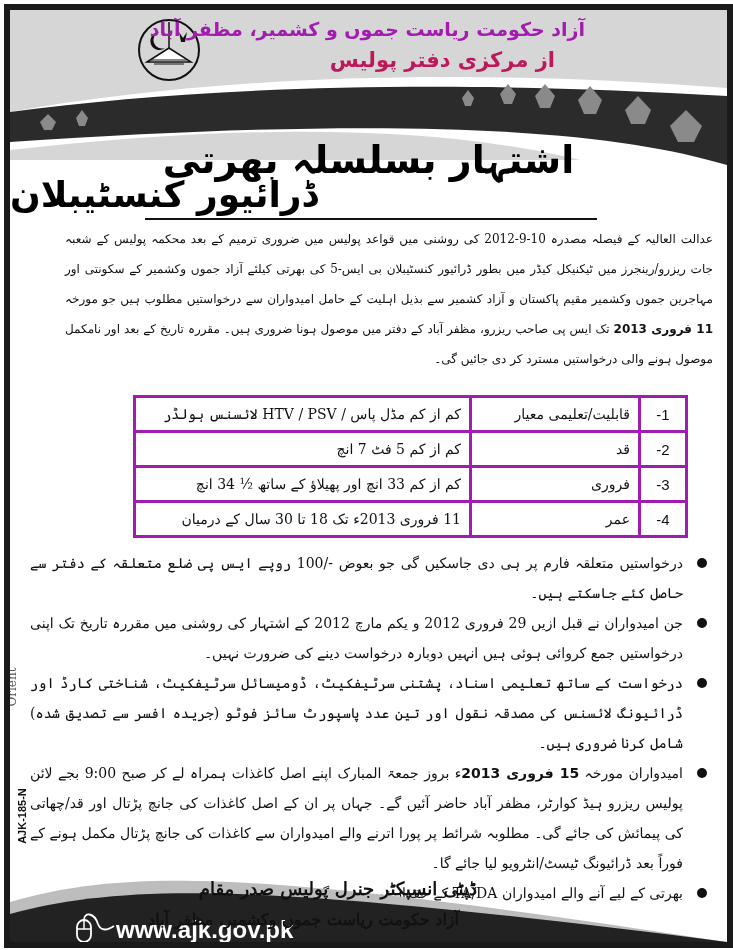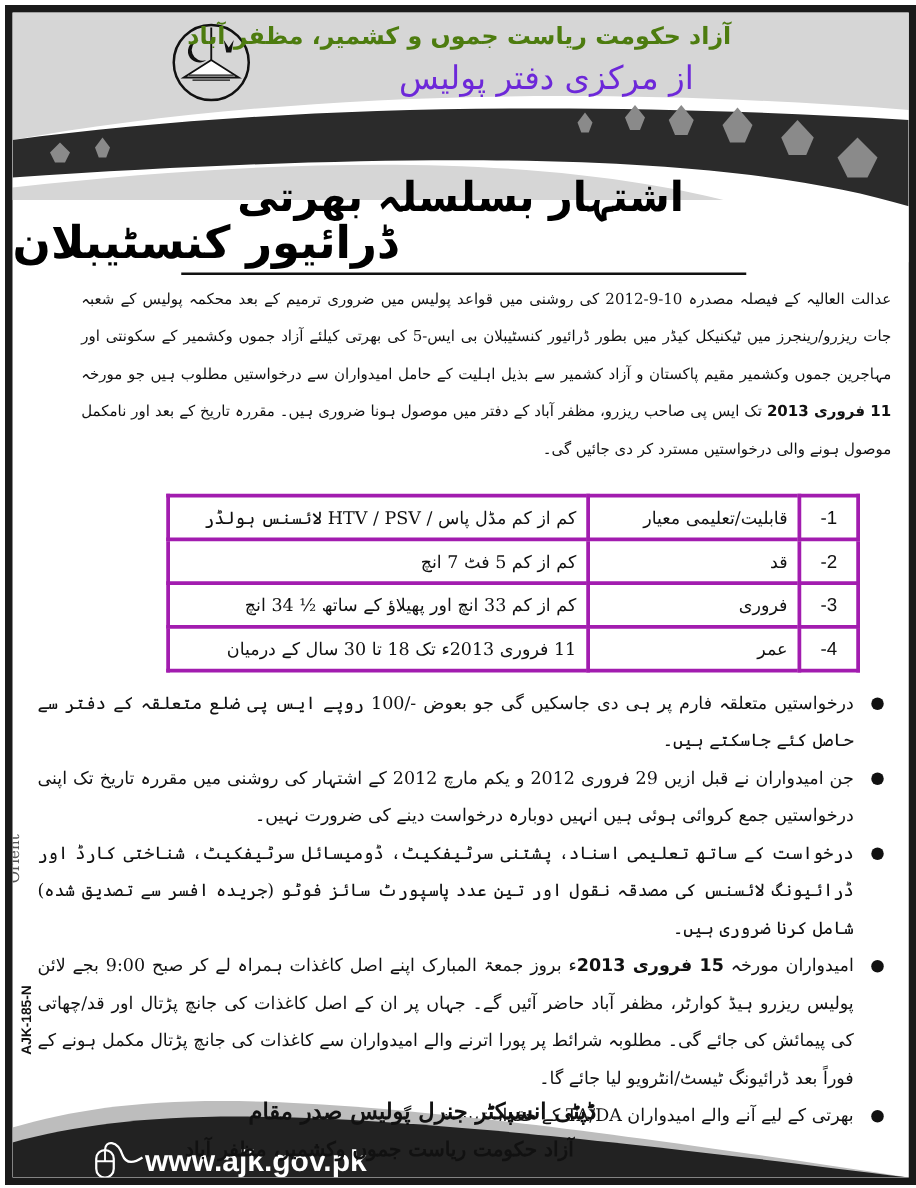--- a/index.html
+++ b/index.html
@@ -19,29 +19,29 @@
     background: #d6d6d6;
   }
   .swoosh {
     position: absolute; left: 0; top: 60px; width: 717px; height: 140px;
   }
   .logo {
     position: absolute; left: 127px; top: 8px; width: 64px; height: 64px;
   }
   .hdr-line1 {
     position: absolute; right: 142px; top: 8px; direction: rtl;
-    font-weight: bold; font-size: 19px; color: #4d7c0f; white-space: nowrap;
+    font-weight: bold; font-size: 19px; color: #a21caf; white-space: nowrap;
   }
   .hdr-line2 {
     position: absolute; right: 172px; top: 38px; direction: rtl;
-    font-weight: normal; font-size: 26px; color: #6d28d9; white-space: nowrap;
+    font-weight: bold; font-size: 21px; color: #be185d; white-space: nowrap;
   }
   .title1 {
     position: absolute; left: 0; width: 717px; top: 128px; text-align: center;
-    direction: rtl; font-weight: bold; font-size: 33px; color: #000;
+    direction: rtl; font-weight: bold; font-size: 38px; color: #000;
   }
   .title2 {
     position: absolute; left: 0; width: 717px; top: 164px; text-align: left;
     direction: rtl; font-weight: bold; font-size: 36px; color: #000;
   }
   .title-rule {
     position: absolute; left: 135px; width: 452px; top: 208px; height: 2px; background: #111;
   }
   .para {
     position: absolute; left: 20px; right: 14px; top: 214px;

